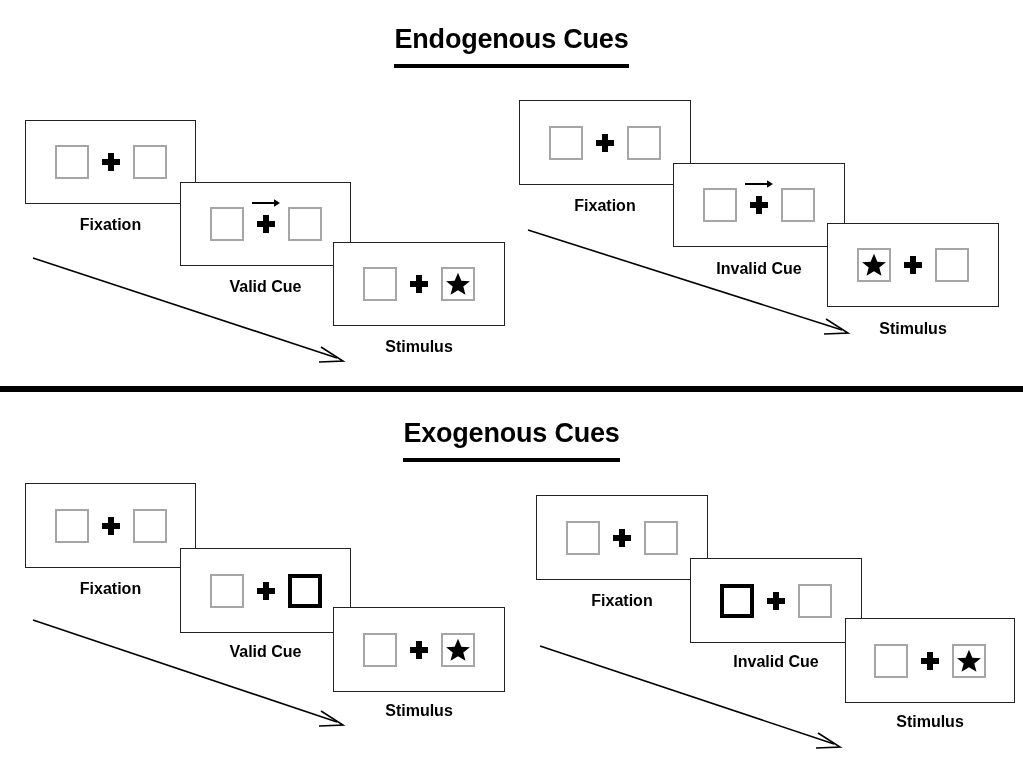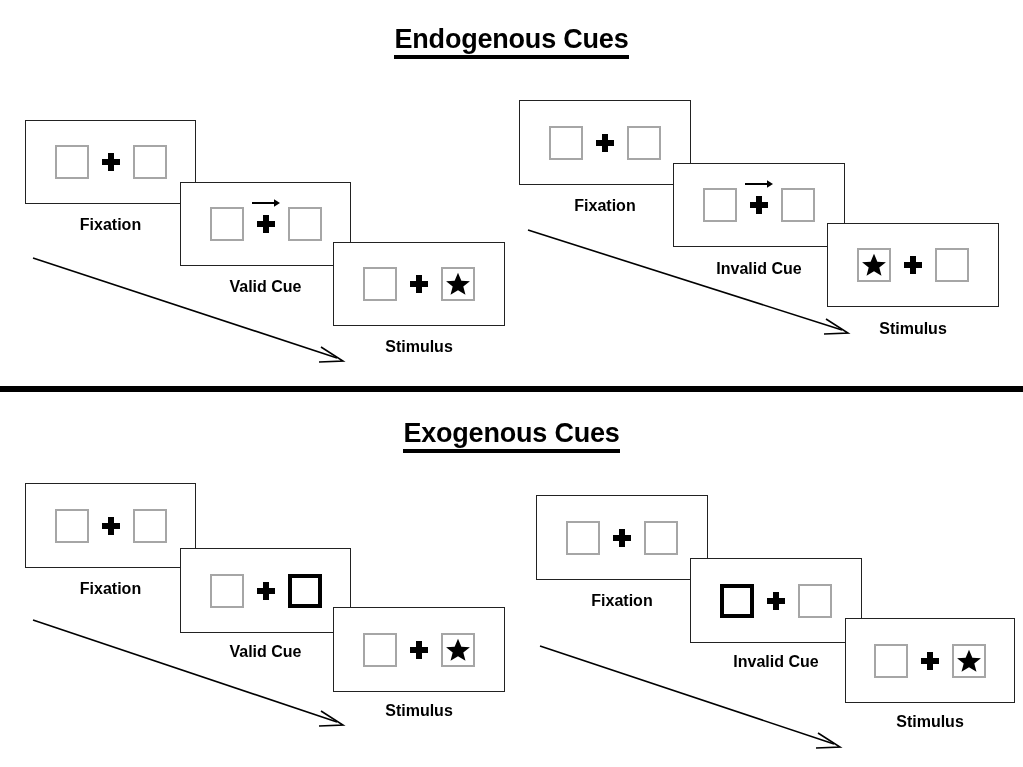--- a/index.html
+++ b/index.html
@@ -21,21 +21,21 @@
     position: absolute;
     width: 100%;
     left: 0;
     text-align: center;
     font-size: 27px;
     font-weight: bold;
     letter-spacing: -0.2px;
   }
   .section-title span {
     border-bottom: 4px solid #000;
-    padding-bottom: 1px;
+    padding-bottom: 10px;
   }
 
   
   .divider {
     position: absolute;
     left: 0;
     width: 1023px;
     height: 6px;
     background: #000000;
   }

